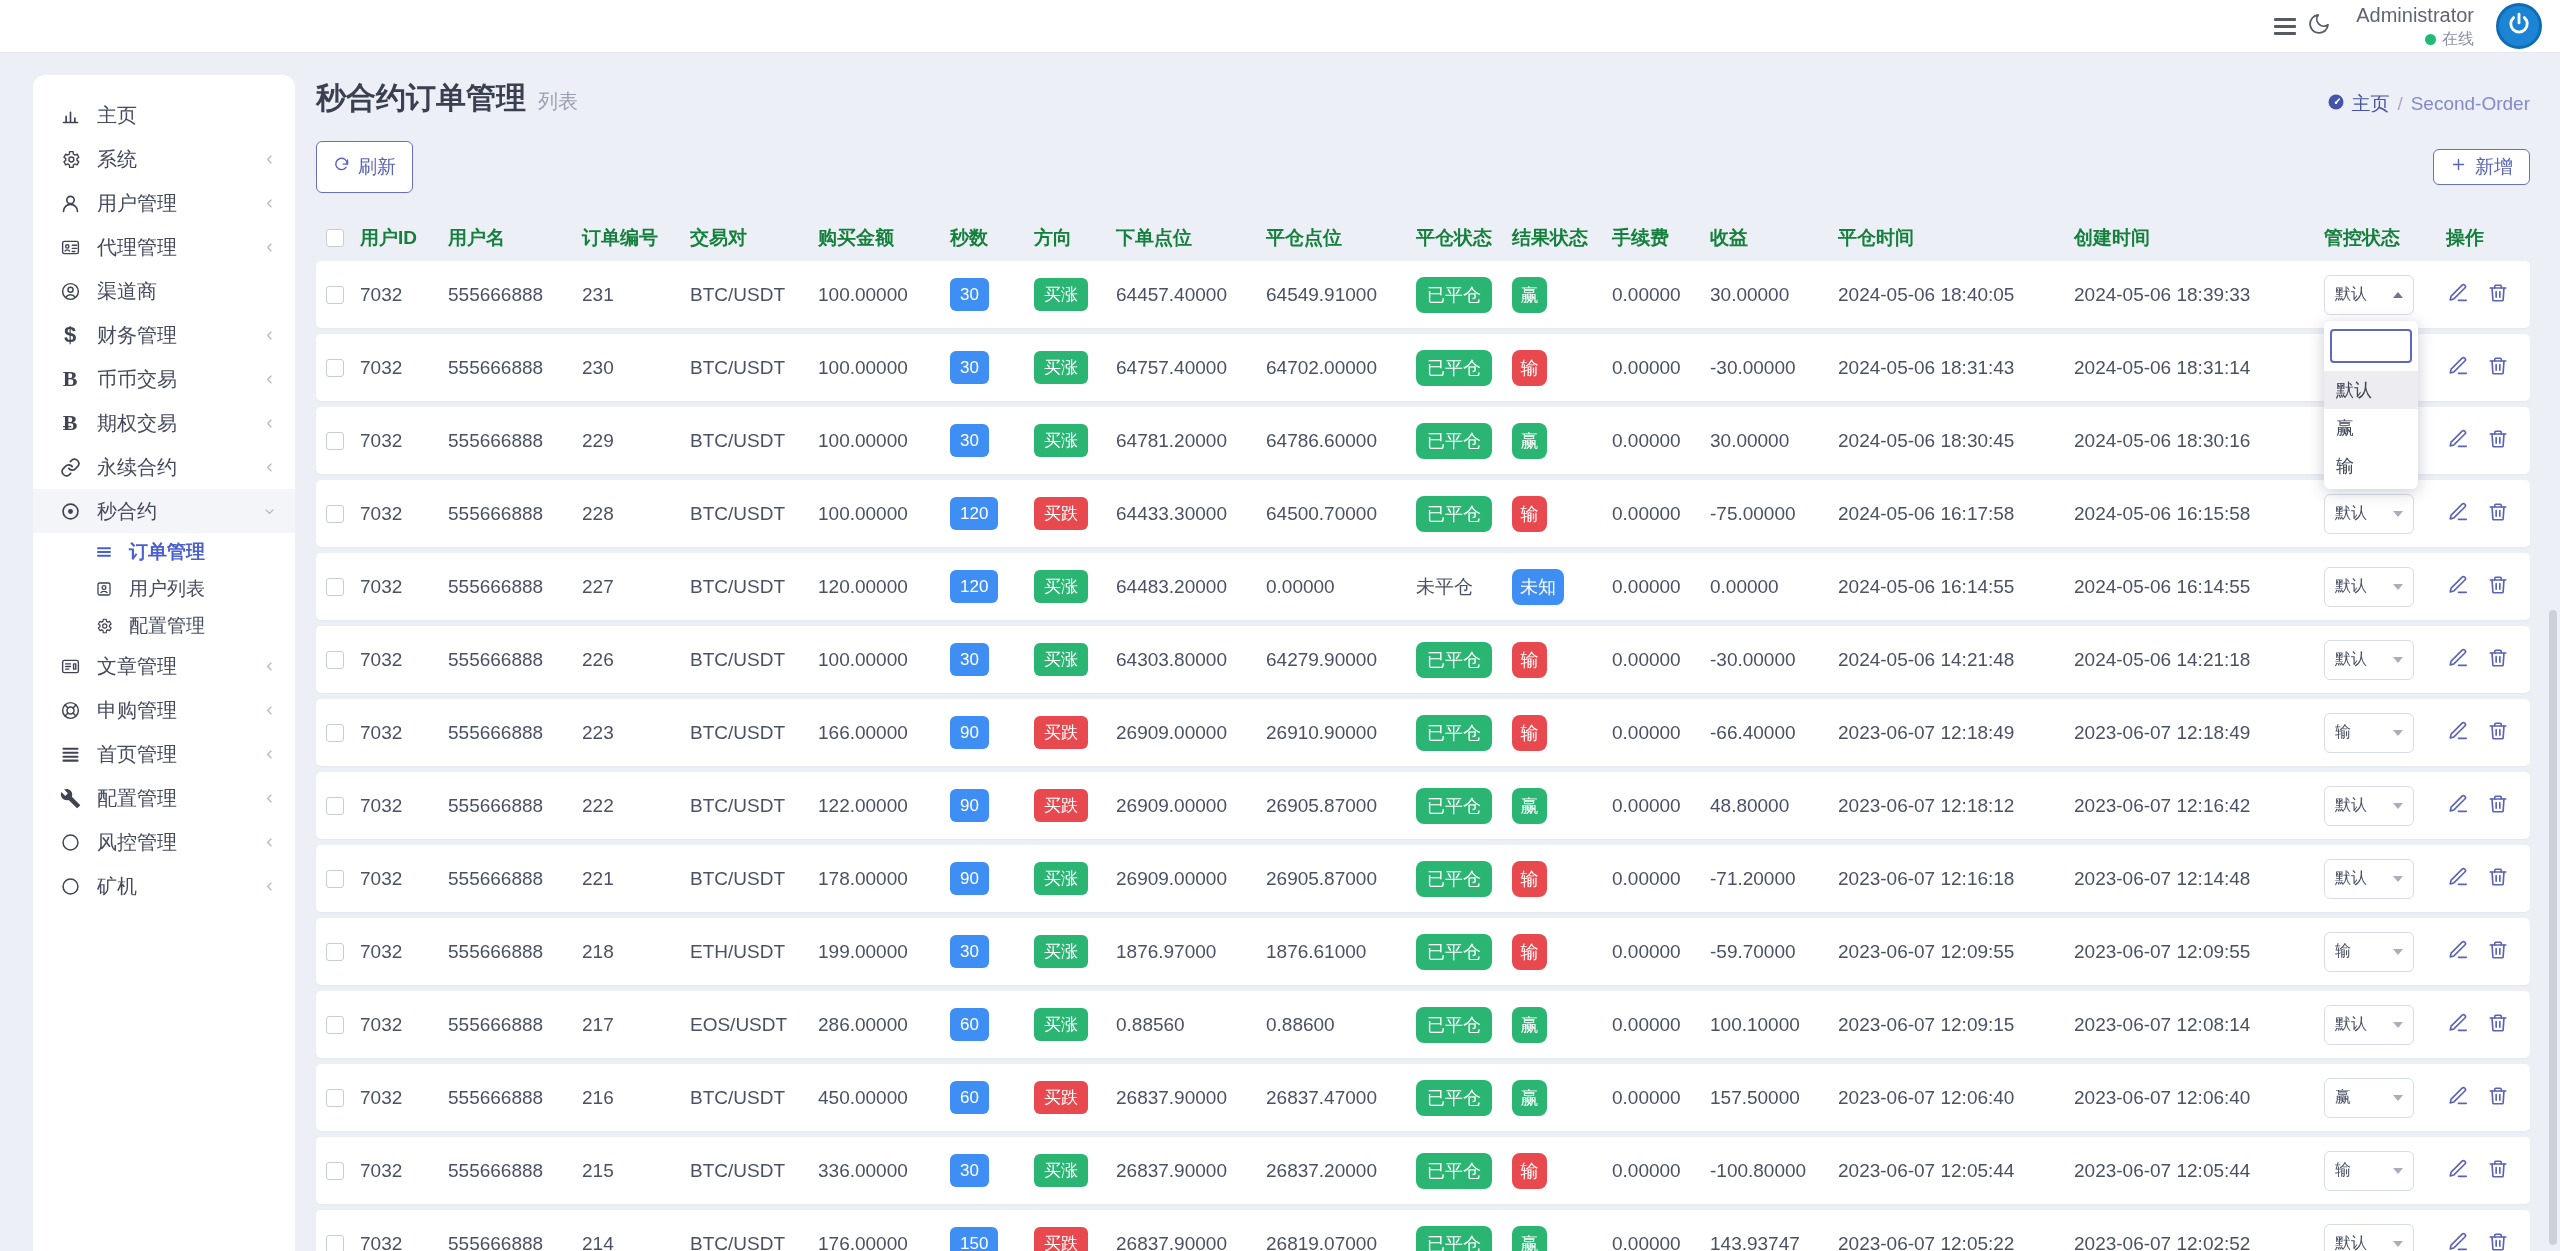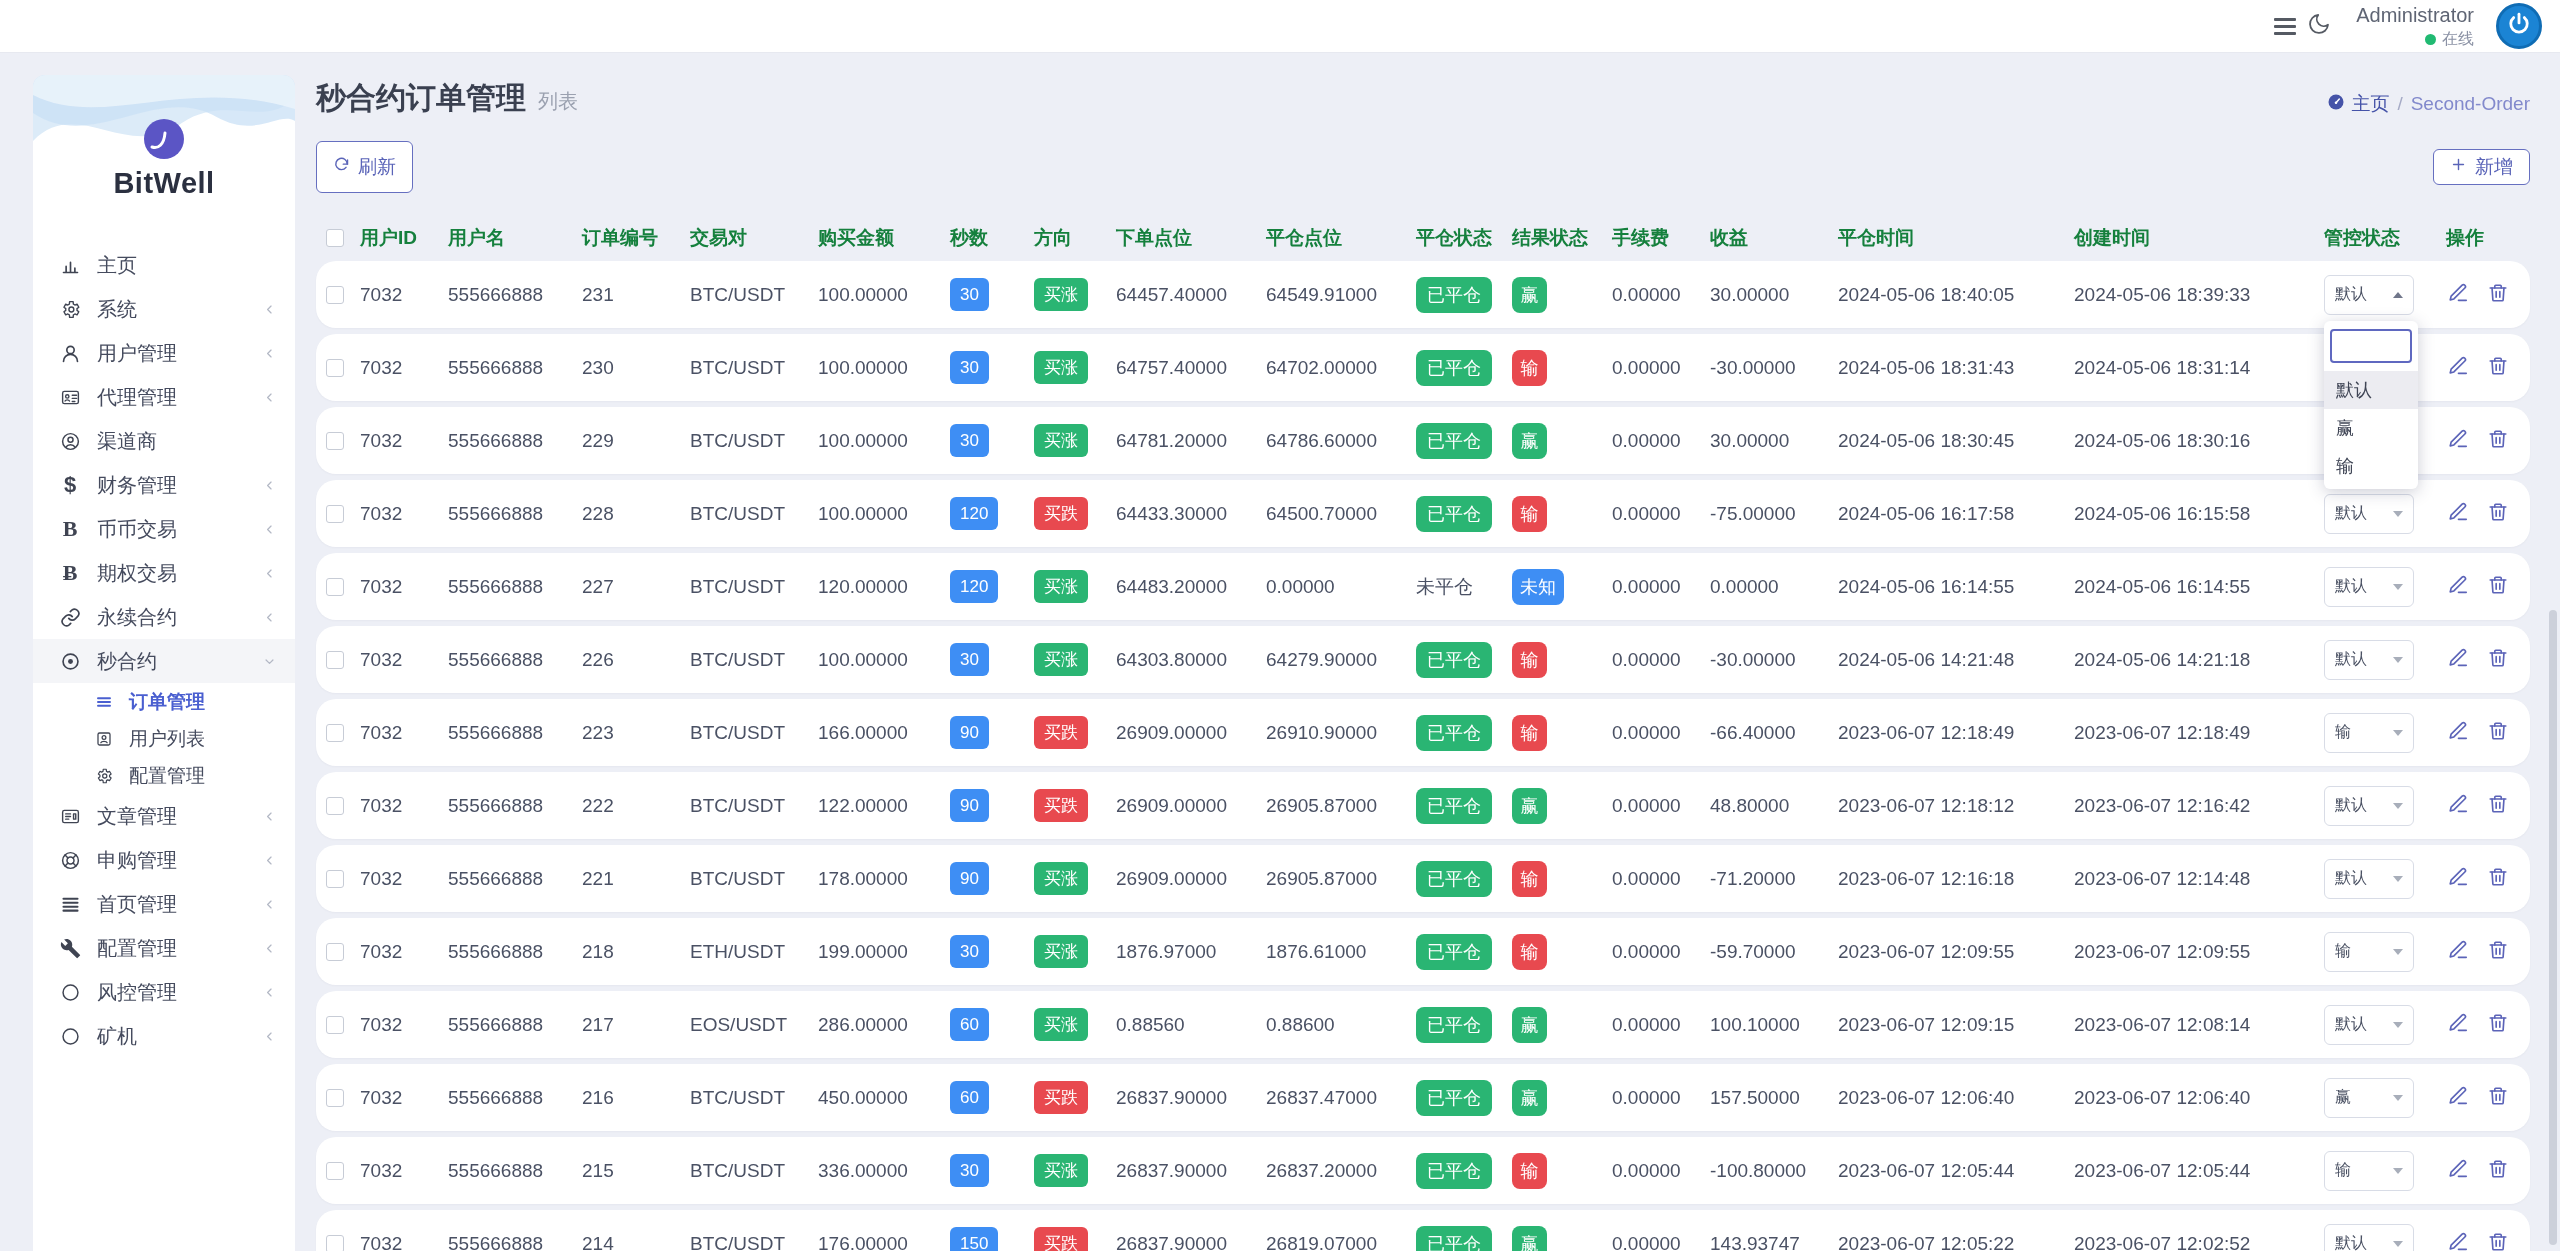--- a/index.html
+++ b/index.html
@@ -63,21 +63,21 @@
   .btn { display:inline-flex; align-items:center; gap:8px; background:#fff; border:1px solid #666fc0; color:#5a64b8; border-radius:6px; font-size:19px; cursor:pointer; font-family:inherit; }
   .btn svg { width:17px; height:17px; }
   .btn-refresh { height:52px; padding:0 16px; }
   .btn-add { height:36px; padding:0 16px; }
 
   
   .grid { display:grid; grid-template-columns:44px 88px 134px 108px 128px 132px 84px 82px 150px 150px 96px 100px 98px 128px 236px 250px 122px 84px; }
   .thead { margin-top:24px; height:42px; align-items:center; }
   .th { font-size:19px; font-weight:600; color:#15803d; padding-right:6px; white-space:nowrap; }
   .rows { margin-top:2px; }
-  .trow { background:#ffffff; border-radius:20px; height:67px; margin-bottom:6px; align-items:center; box-shadow:0 1px 2px rgba(40,45,80,0.04); position:relative; }
+  .trow { background:#ffffff; border-radius:5px; height:67px; margin-bottom:6px; align-items:center; box-shadow:0 1px 2px rgba(40,45,80,0.04); position:relative; }
   .td { font-size:19px; color:#4a5164; padding-right:6px; white-space:nowrap; display:flex; align-items:center; }
   .checkbox { width:18px; height:18px; border:1.5px solid #c7ccd6; border-radius:3px; background:#fff; margin-left:10px; cursor:pointer; flex:none; }
 
   .badge { display:inline-flex; align-items:center; justify-content:center; color:#fff; border-radius:6px; height:33px; padding:0 10px; font-size:17px; }
   .badge-lg { height:36px; border-radius:8px; padding:0 11px; font-size:18px; }
   .badge-sq { height:36px; min-width:35px; border-radius:8px; padding:0 8px; font-size:18px; }
   .plain-status { font-size:19px; color:#4a5164; }
 
   .ctl-cell { position:relative; }
   .ctl-select { width:90px; height:40px; background:#fff; border:1px solid #d8dce6; border-radius:6px; display:flex; align-items:center; justify-content:space-between; padding:0 10px; font-size:16px; color:#4a5163; cursor:pointer; }
@@ -123,35 +123,20 @@
             <path d="M7.1 6.1a7.6 7.6 0 1 0 9.8 0"></path>
             <path d="M12 3v8"></path>
           </svg></span>
     </div>
   </div>
 </div>
 
 <div class="layout">
 
   <div class="sidebar">
-    <div class="side-head">
-      <svg class="side-wave" viewBox="0 0 264 105" preserveAspectRatio="none">
-        <path d="M0 66 C45 20 95 88 150 48 C195 18 235 55 264 22 L264 0 L0 0 Z" fill="#dcebf8"></path>
-        <path d="M0 38 C60 78 125 8 185 42 C225 64 248 36 264 46 L264 0 L0 0 Z" fill="#c9e0f5" opacity="0.75"></path>
-        <path d="M0 20 C70 55 150 0 264 34 L264 0 L0 0 Z" fill="#eaf3fb" opacity="0.9"></path>
-      </svg>
-      <div class="logo-wrap">
-        <div class="logo-circle">
-          <svg viewBox="0 0 40 40" fill="none">
-              <path d="M8 28 C14 30 20 26 21 14" stroke="#ffffff" stroke-width="3" stroke-linecap="round"></path>
-            </svg>
-        </div>
-        <div class="logo-text">BitWell</div>
-      </div>
-    </div>
     <div class="nav" id="nav">
         <div class="nav-item">
           <span class="nav-icon">
             <svg viewBox="0 0 24 24" fill="none" stroke="currentColor" stroke-width="1.9" stroke-linecap="round" stroke-linejoin="round">
               <path d="M4 20h16M7 20v-7M12 20V8.5M17 20v-5"></path>
             </svg>
           </span>
           <span class="nav-label">主页</span>
         </div>
         <div class="nav-item">

